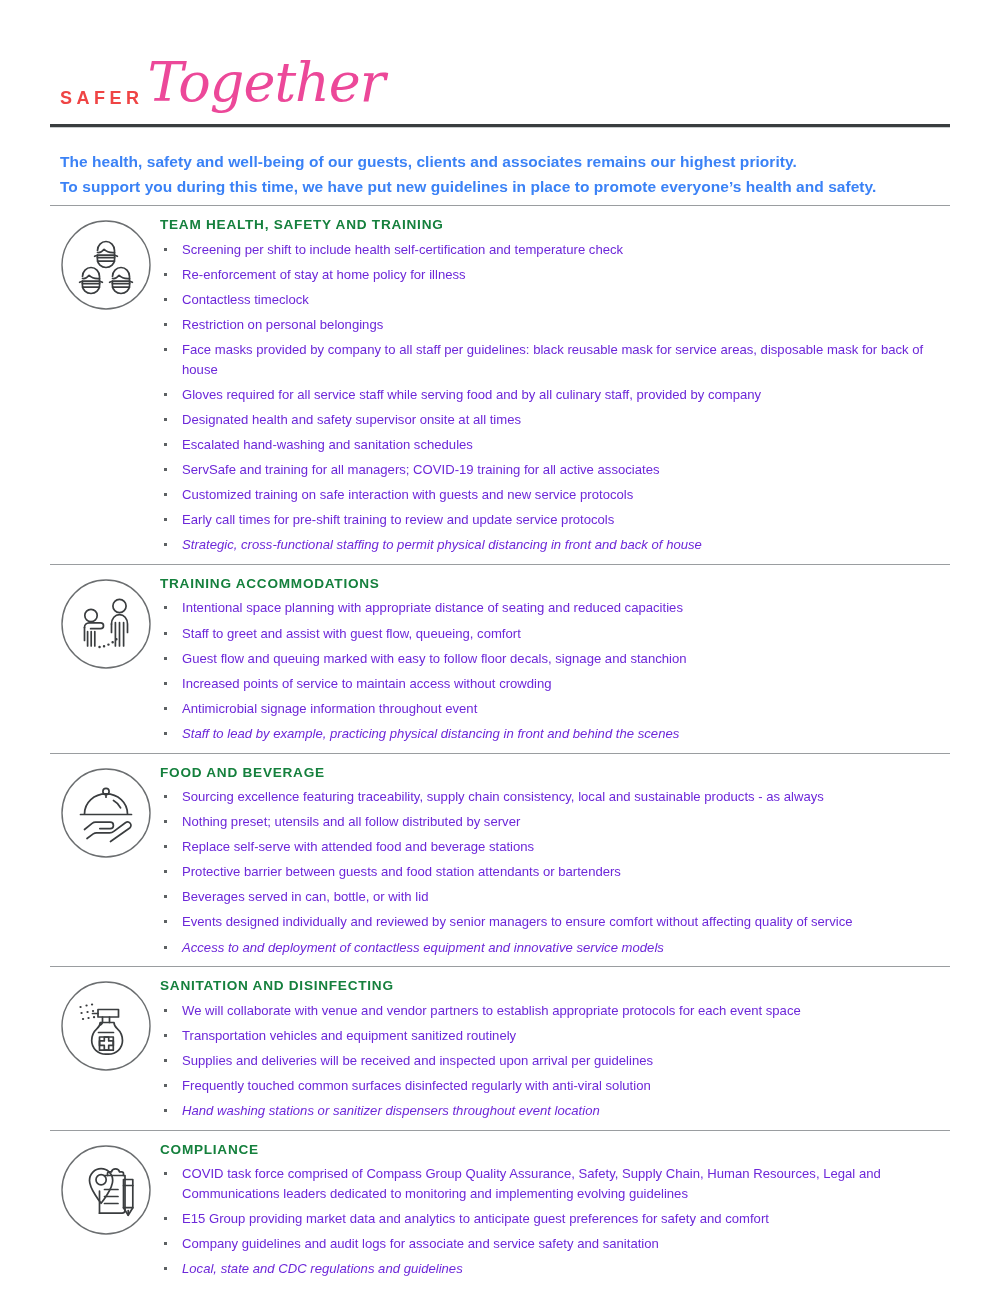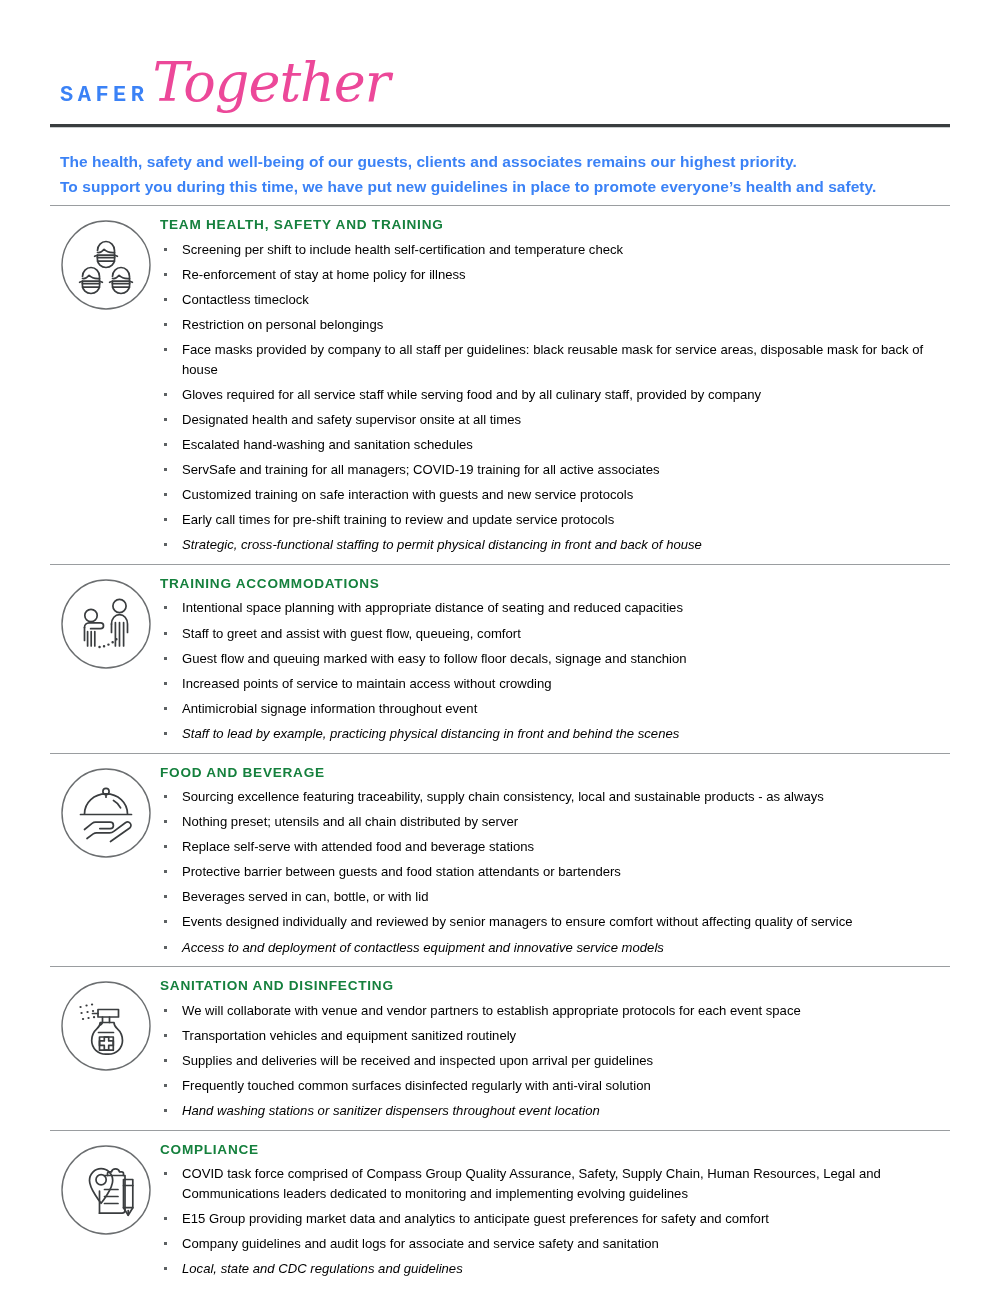--- a/index.html
+++ b/index.html
@@ -25,25 +25,25 @@
 
   
   .logo-block {
     padding-top: 48px;
     height: 62px;
     display: flex;
     align-items: flex-end;
     padding-left: 10px;
   }
   .logo-safer {
-    font-family: Liberation Mono, monospace;
+    font-family: Liberation Sans, sans-serif;
     font-weight: bold;
-    font-size: 22px;
+    font-size: 18px;
     letter-spacing: 4.5px;
-    color: #3b82f6;
+    color: #ef4444;
     line-height: 1;
     padding-bottom: 3px;
   }
   .logo-together {
     font-family: "DejaVu Serif", serif;
     font-style: italic;
     font-size: 54px;
     color: #ec4899;
     line-height: 1;
     margin-left: 4px;
@@ -106,21 +106,21 @@
   }
   ul.bullets {
     list-style: none;
     margin: 0;
     padding: 0;
   }
   ul.bullets li {
     position: relative;
     padding-left: 22px;
     font-size: 13.1px;
-    color: #000000;
+    color: #6d28d9;
     line-height: 1.52;
     margin-bottom: 5.2px;
     letter-spacing: 0.01px;
   }
   ul.bullets li:last-child { margin-bottom: 0; font-style: italic; }
   ul.bullets li::before {
     content: "";
     position: absolute;
     left: 4px;
     top: 8px;
@@ -250,21 +250,21 @@
         <path d="M20.5 47.5h51"></path>
 
         <path d="M24.5 62.5l7.6-6.1c1-.8 2.2-1.2 3.5-1.2h14.6c1.8 0 3.2 1.4 3.2 3.2s-1.4 3.2-3.2 3.2H39.8"></path>
         <path d="M27 71.5l6.2-4.6c1-.7 2.2-1.1 3.4-1.1h13c1.5 0 3-.5 4.2-1.4l11.6-8.7c1.5-1.1 3.6-.9 4.8.5 1.2 1.4 1 3.6-.5 4.8L50.5 74.5"></path>
       </svg>
     </div>
     <div class="section-body">
       <div class="section-title">FOOD AND BEVERAGE</div>
       <ul class="bullets">
         <li>Sourcing excellence featuring traceability, supply chain consistency, local and sustainable products - as always</li>
-        <li>Nothing preset; utensils and all chain distributed by server</li>
+        <li>Nothing preset; utensils and all follow distributed by server</li>
         <li>Replace self-serve with attended food and beverage stations</li>
         <li>Protective barrier between guests and food station attendants or bartenders</li>
         <li>Beverages served in can, bottle, or with lid</li>
         <li>Events designed individually and reviewed by senior managers to ensure comfort without affecting quality of service</li>
         <li>Access to and deployment of contactless equipment and innovative service models</li>
       </ul>
     </div>
   </div>
 
   <div class="rule-section"></div>

